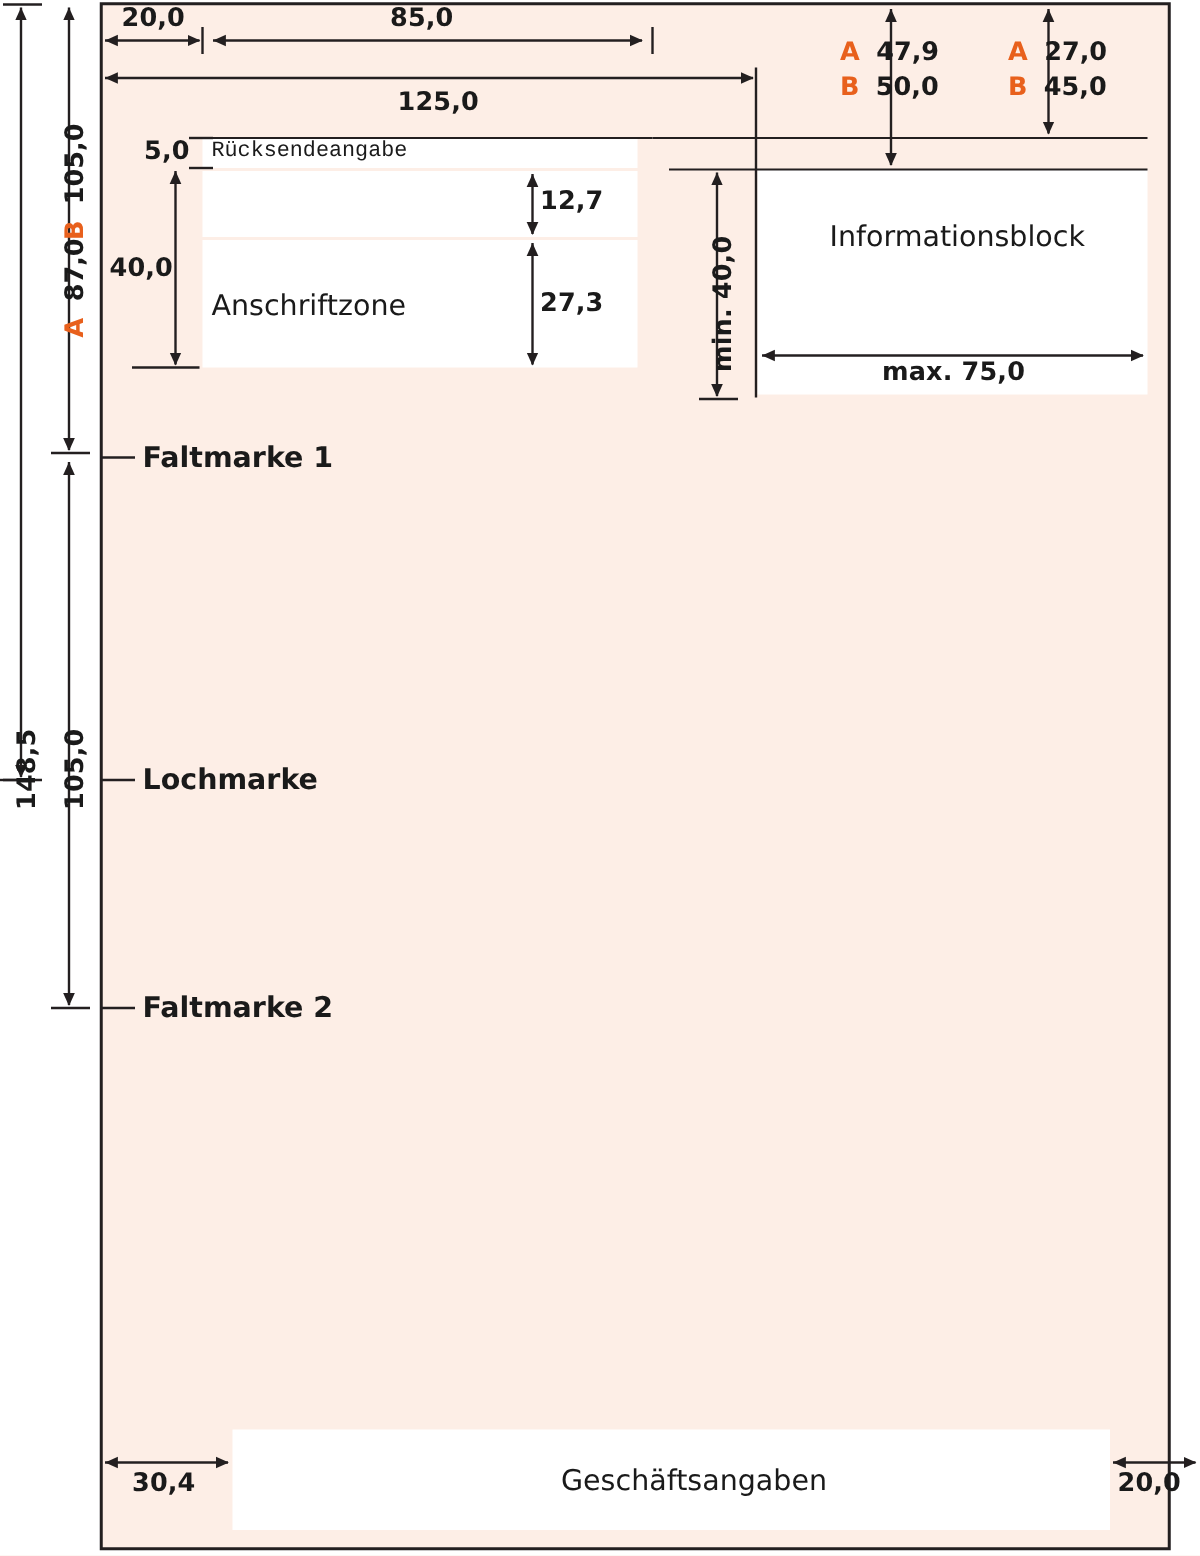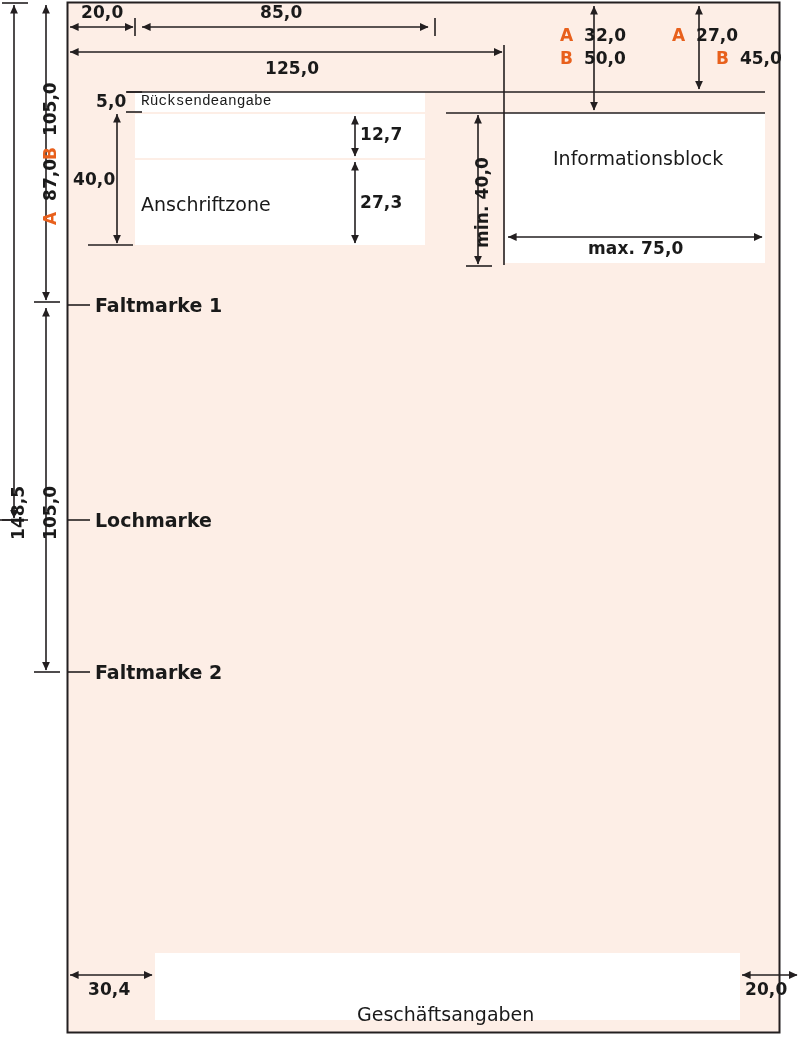--- a/index.html
+++ b/index.html
@@ -93,32 +93,32 @@
     <line x1="70" y1="975" x2="152" y2="975" stroke="#231f20" stroke-width="1.6" marker-start="url(#ahL)" marker-end="url(#ahR)"></line>
     <line x1="742" y1="975" x2="797" y2="975" stroke="#231f20" stroke-width="1.6" marker-start="url(#ahL)" marker-end="url(#ahR)"></line>
   </svg>
 
   <div class="lbl dim" style="left:81px;top:2px;">20,0</div>
   <div class="lbl dim" style="left:260px;top:2px;">85,0</div>
   <div class="lbl dim" style="left:265px;top:58px;">125,0</div>
 
   <div class="ab-row" style="left:560px;top:25px;">
     <span class="k" style="margin-right: 5px;">A</span>
-    <span>32,0</span>
+    <span>47,9</span>
   </div>
   <div class="ab-row" style="left:560px;top:48px;">
     <span class="k" style="margin-right: 5px;">B</span>
     <span>50,0</span>
   </div>
 
   <div class="ab-row" style="left:672px;top:25px;">
     <span class="k" style="margin-right: 5px;">A</span>
     <span>27,0</span>
   </div>
-  <div class="ab-row" style="left:672px;top:48px;margin-left:44px;">
+  <div class="ab-row" style="left:672px;top:48px;">
     <span class="k" style="margin-right: 5px;">B</span>
     <span>45,0</span>
   </div>
 
   <div class="lbl dim" style="left:96px;top:91px;">5,0</div>
   <div class="lbl dim" style="left:73px;top:169px;">40,0</div>
 
   <div class="lbl zone-label-sm" style="left:141px;top:93px;">Rücksendeangabe</div>
   <div class="lbl zone-label" style="left:141px;top:193px;">Anschriftzone</div>
 
@@ -139,17 +139,17 @@
     <span class="k" style="margin-right: 5px;">B</span>
     <span>105,0</span>
   </div>
 
   <div class="lbl dim rot90" style="left:40px;top:540px;">105,0</div>
 
   <div class="lbl mark-label" style="left:95px;top:294px;">Faltmarke 1</div>
   <div class="lbl mark-label" style="left:95px;top:509px;">Lochmarke</div>
   <div class="lbl mark-label" style="left:95px;top:661px;">Faltmarke 2</div>
 
-  <div class="lbl zone-label" style="left:357px;top:976px;margin-top:27px;">Geschäftsangaben</div>
+  <div class="lbl zone-label" style="left:374px;top:976px;">Geschäftsangaben</div>
   <div class="lbl dim" style="left:88px;top:979px;">30,4</div>
   <div class="lbl dim" style="left:745px;top:979px;">20,0</div>
 
 </div>
 
 </body></html>

